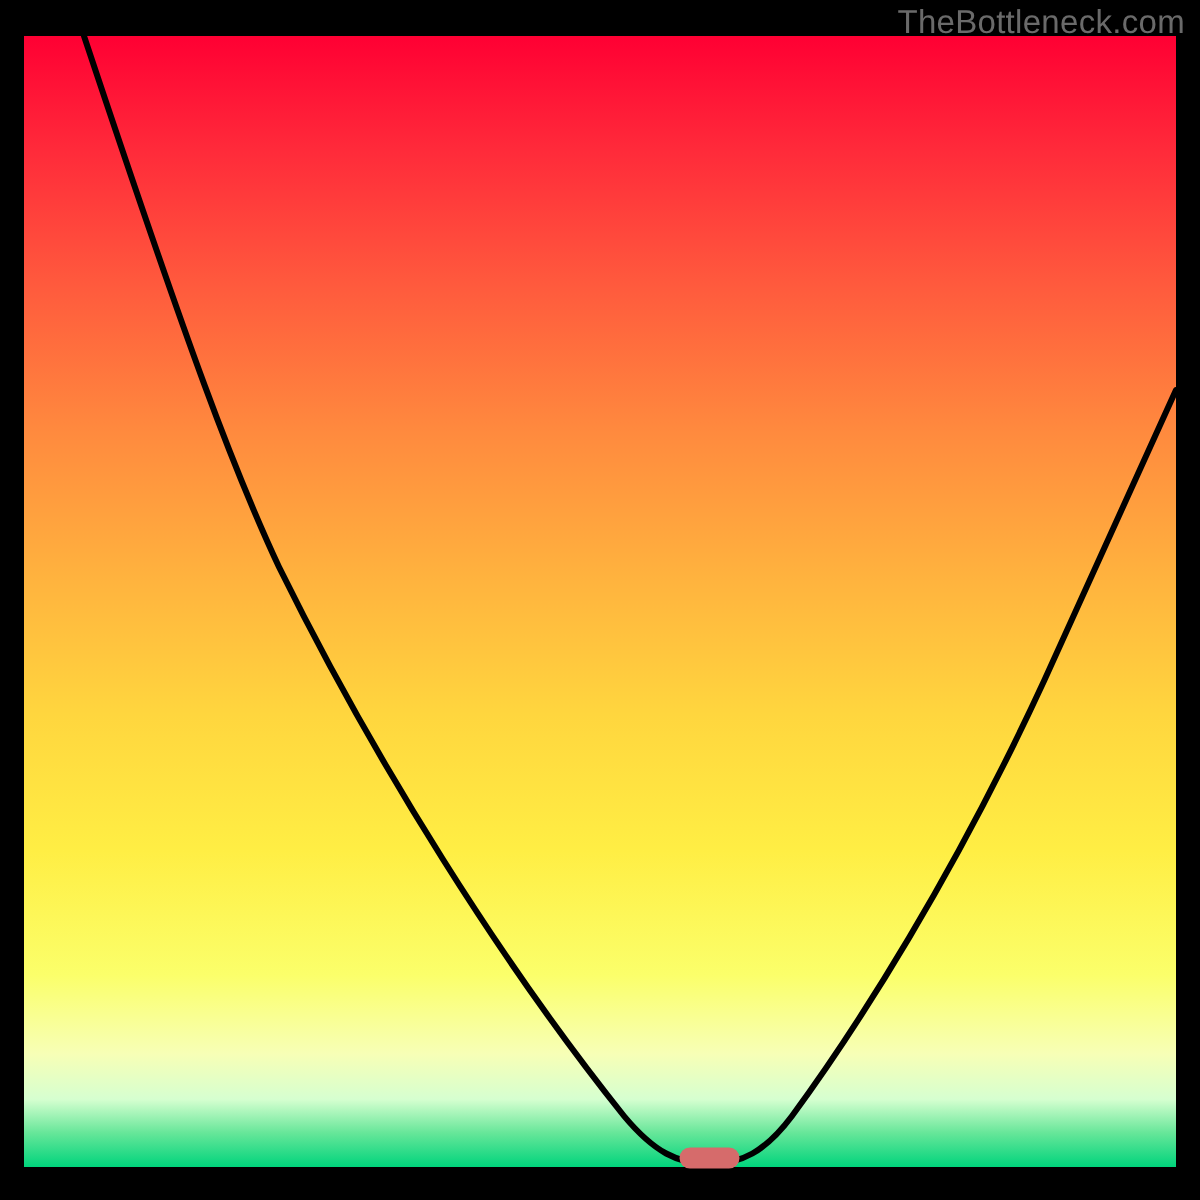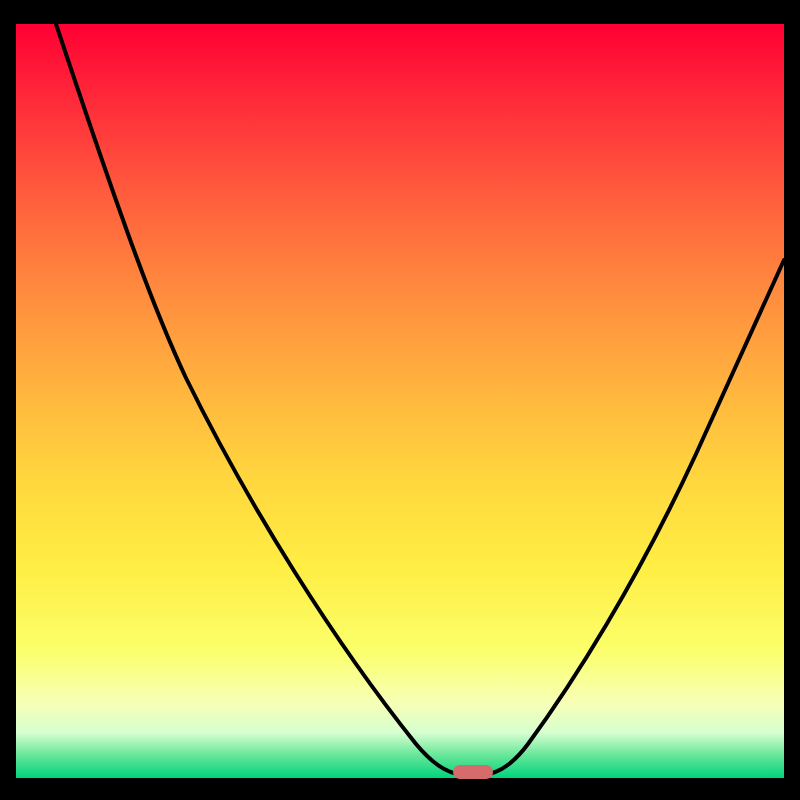--- a/index.html
+++ b/index.html
@@ -62,20 +62,21 @@
     font-size: 22px;
     letter-spacing: 0.2px;
     font-weight: 500;
     user-select: none;
   }
 </style>
 </head>
 <body>
 
 <div class="stage">
+  <div class="watermark">TheBottleneck.com</div>
 
   <div class="plot">
     <svg class="curve" viewBox="0 0 768 754" preserveAspectRatio="none">
       <path fill="none" stroke="#000000" stroke-width="4" stroke-linecap="round" d="M 40 0 C 110 210, 140 290, 170 354 C 235 486, 320 620, 400 720 C 420 744, 436 752, 457 752 C 478 752, 494 744, 512 720 C 556 660, 620 560, 680 430 C 720 343, 748 280, 768 236"></path>
     </svg>
     <div class="marker" style="left:457px;top:748px;background:#d66b6b;"></div>
   </div>
 </div>
 
 </body></html>

